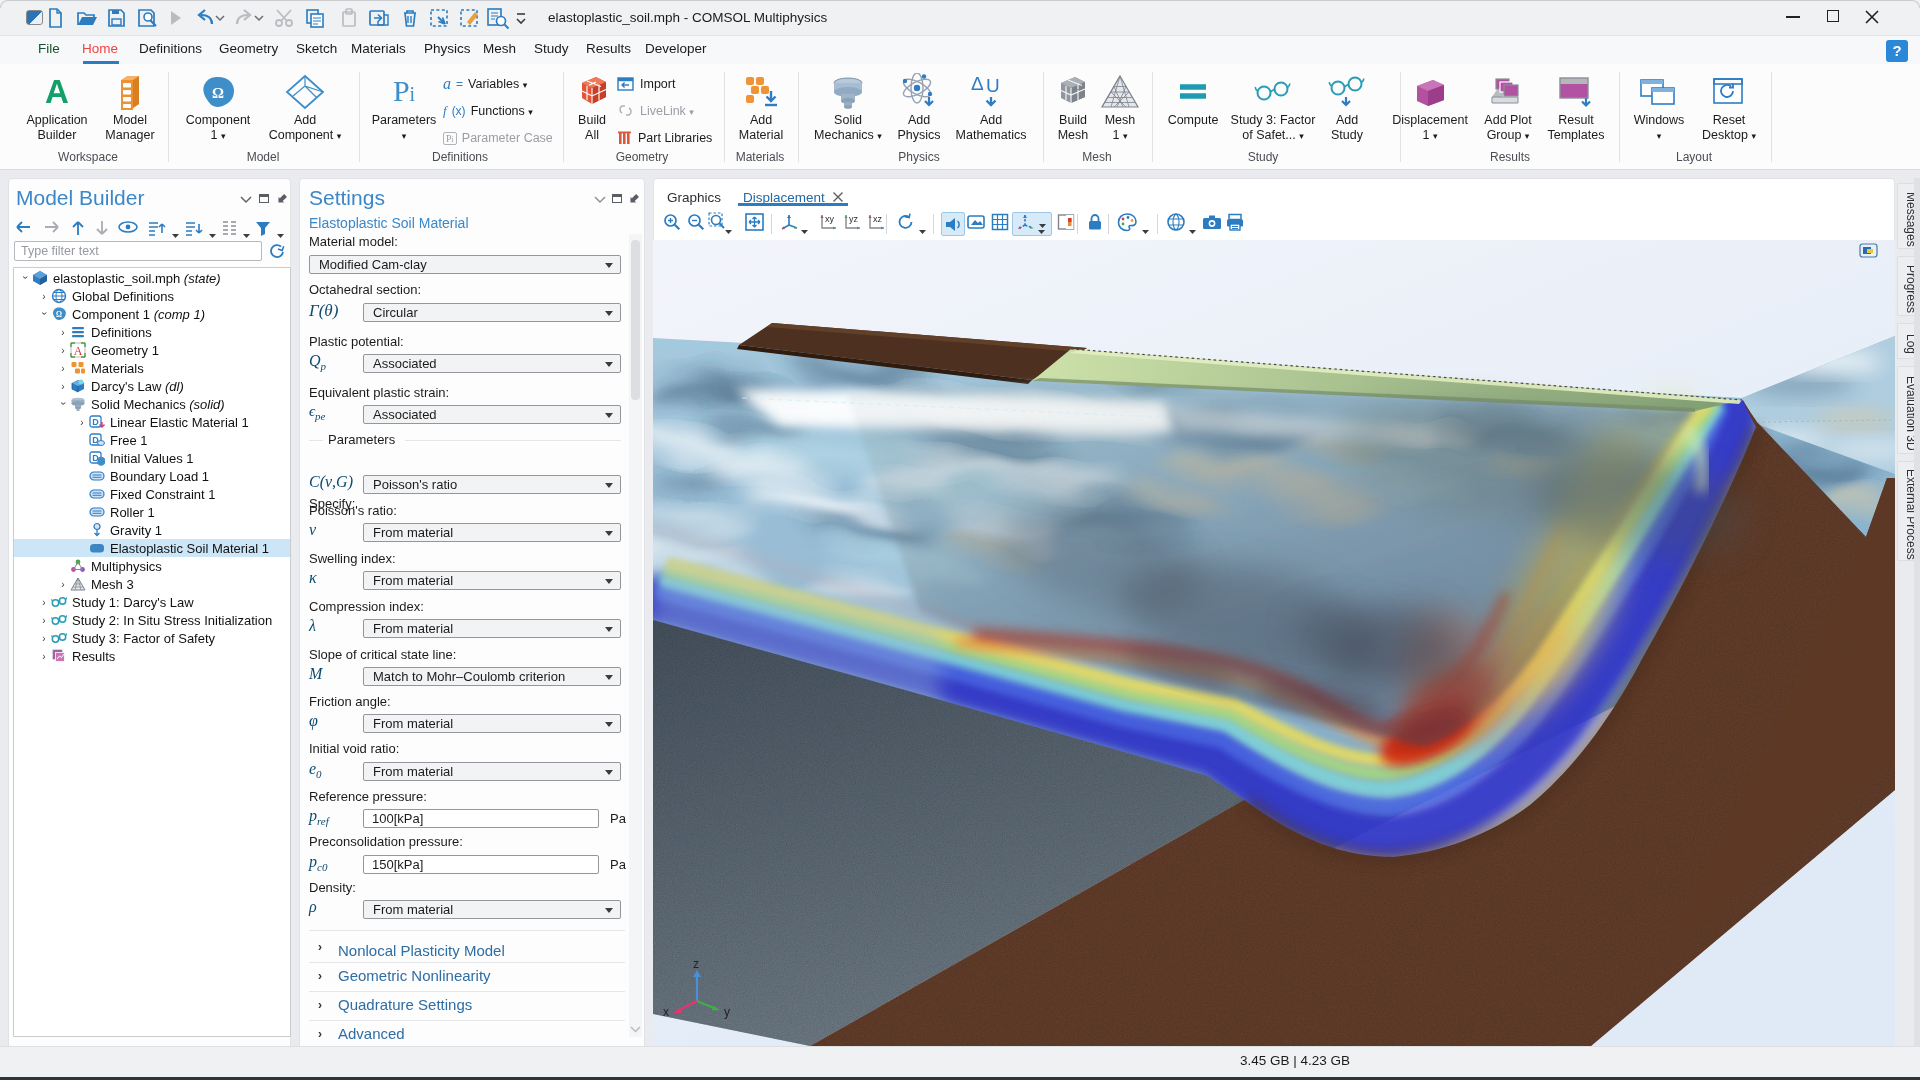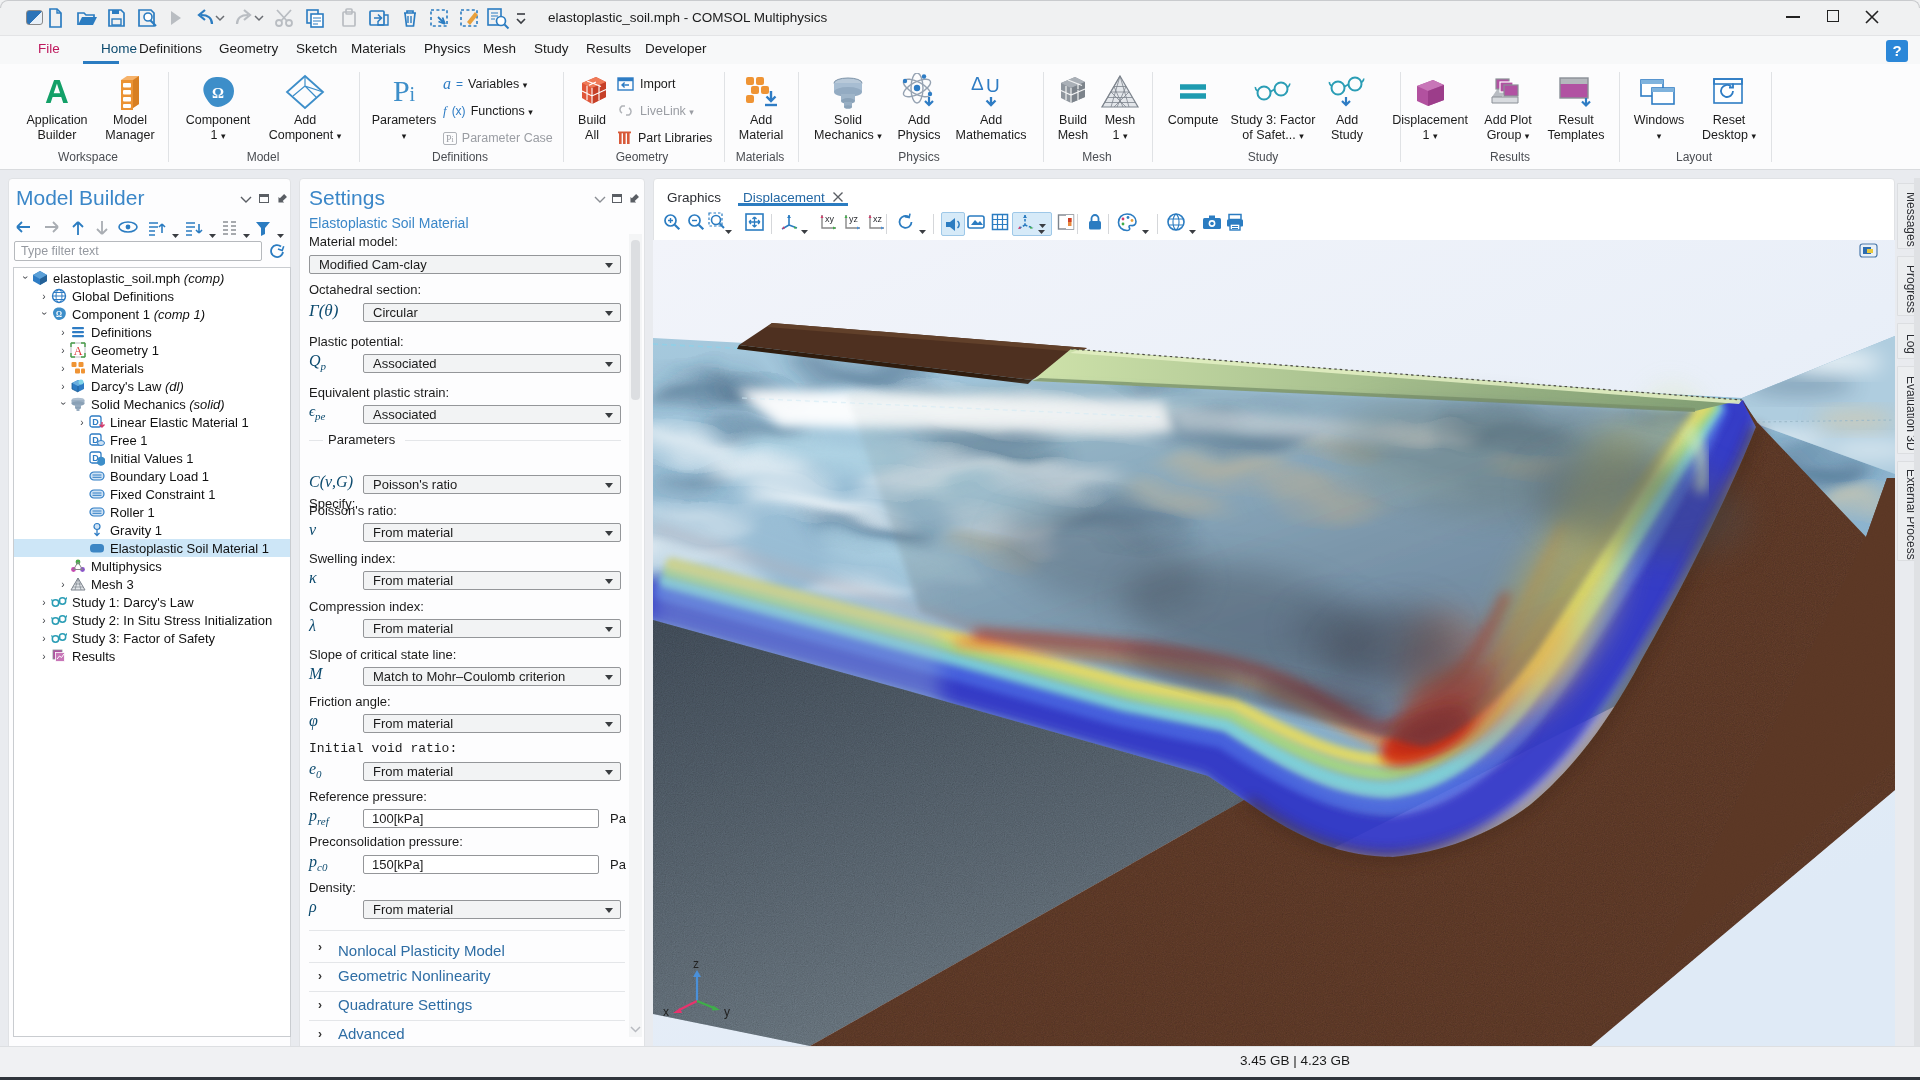--- a/index.html
+++ b/index.html
@@ -114,22 +114,22 @@
         <path d="M2 8 h8" stroke="#3a3d42" stroke-width="1.6"></path>
       </svg></div>
     <div class="abs" style="left:548px;top:10px;font-size:13.5px;color:#1b1b1b;">elastoplastic_soil.mph - COMSOL Multiphysics</div>
     <div class="abs" style="left:1786px;top:16px;width:14px;height:1.6px;background:#222;"></div>
     <div class="abs" style="left:1827px;top:10px;width:12px;height:12px;border:1.6px solid #222;"></div>
     <svg width="16" height="16" viewBox="0 0 16 16" style="position:absolute;left:1864px;top:9px;">
       <path d="M2 2 L14 14 M14 2 L2 14" stroke="#222" stroke-width="1.6"></path>
     </svg>
   </div>
 <div class="menubar">
-    <span style="left:38px;color:#be185d;">File</span>
-    <span style="left:101px;color:#0c4a6e;">Home</span>
+    <span style="left:38px;color:#14532d;">File</span>
+    <span style="left:82px;color:#ef4444;">Home</span>
     <span style="left:139px;color:#1b1b1b;">Definitions</span>
     <span style="left:219px;color:#1b1b1b;">Geometry</span>
     <span style="left:296px;color:#1b1b1b;">Sketch</span>
     <span style="left:351px;color:#1b1b1b;">Materials</span>
     <span style="left:424px;color:#1b1b1b;">Physics</span>
     <span style="left:483px;color:#1b1b1b;">Mesh</span>
     <span style="left:534px;color:#1b1b1b;">Study</span>
     <span style="left:586px;color:#1b1b1b;">Results</span>
     <span style="left:645px;color:#1b1b1b;">Developer</span>
     <div class="abs" style="left:83px;top:25px;width:36px;height:3px;background:#2b7cc1;"></div>
@@ -502,21 +502,21 @@
     <path d="M14 2.5 v4.5 h-4.5" fill="none" stroke="#2b7cc1" stroke-width="1.6" transform="rotate(20 12 5)"></path>
   </svg>
 <div class="abs" style="left:13px;top:267px;width:278px;height:770px;background:#fff;border:1px solid #c9ccd0;"></div>
 <div class="trow" style="left:14px;top:269px;width:276px;padding-left:4px;">
     <span class="chev" style="display:inline-block;transform:rotate(90deg);position:relative;top:-1px;">›</span>
     <span class="ticon"><svg width="16" height="16" viewBox="0 0 16 16" style="">
         <path d="M8 1 L15 5 L15 11 L8 15 L1 11 L1 5 Z" fill="#2e7cc4"></path>
         <path d="M8 1 L15 5 L8 9 L1 5 Z" fill="#5ba0d8"></path>
         <path d="M8 9 L15 5 L15 11 L8 15Z" fill="#246197"></path>
       </svg></span>
-    <span>elastoplastic_soil.mph <i>(comp)</i></span>
+    <span>elastoplastic_soil.mph <i>(state)</i></span>
   </div>
 <div class="trow" style="left:14px;top:287px;width:276px;padding-left:23px;">
     <span class="chev">›</span>
     <span class="ticon"><svg width="16" height="16" viewBox="0 0 16 16" style="">
         <circle cx="8" cy="8" r="6.5" fill="none" stroke="#2e7cc4" stroke-width="1.4"></circle>
         <ellipse cx="8" cy="8" rx="3" ry="6.5" fill="none" stroke="#2e7cc4" stroke-width="1"></ellipse>
         <path d="M1.5 8 h13 M2.5 4.5 h11 M2.5 11.5 h11" stroke="#2e7cc4" stroke-width="1"></path>
       </svg></span>
     <span>Global Definitions</span>
   </div>
@@ -746,21 +746,21 @@
 <div class="combo" style="left:363px;top:571px;width:258px;">From material</div>
 <div class="flabel" style="left:309px;top:599px;">Compression index:</div>
 <div class="fsym" style="left:309px;top:617px;font-size:16px;">λ</div>
 <div class="combo" style="left:363px;top:619px;width:258px;">From material</div>
 <div class="flabel" style="left:309px;top:647px;">Slope of critical state line:</div>
 <div class="fsym" style="left:309px;top:665px;font-size:16px;">M</div>
 <div class="combo" style="left:363px;top:667px;width:258px;">Match to Mohr–Coulomb criterion</div>
 <div class="flabel" style="left:309px;top:694px;">Friction angle:</div>
 <div class="fsym" style="left:309px;top:712px;font-size:16px;">φ</div>
 <div class="combo" style="left:363px;top:714px;width:258px;">From material</div>
-<div class="flabel" style="left:309px;top:741px;font-family:Liberation Mono, monospace;">Initial void ratio:</div>
+<div class="flabel" style="left:309px;top:741px;">Initial void ratio:</div>
 <div class="fsym" style="left:309px;top:760px;font-size:16px;">e<sub>0</sub></div>
 <div class="combo" style="left:363px;top:762px;width:258px;">From material</div>
 <div class="flabel" style="left:309px;top:789px;">Reference pressure:</div>
 <div class="fsym" style="left:309px;top:807px;font-size:16px;">p<sub>ref</sub></div>
 <div class="tinput" style="left:363px;top:809px;width:236px;">100[kPa]</div>
 <div class="flabel" style="left:610px;top:811px;">Pa</div>
 <div class="flabel" style="left:309px;top:834px;">Preconsolidation pressure:</div>
 <div class="fsym" style="left:309px;top:853px;font-size:16px;text-align:right;">p<sub>c0</sub></div>
 <div class="tinput" style="left:363px;top:855px;width:236px;">150[kPa]</div>
 <div class="flabel" style="left:610px;top:857px;">Pa</div>

